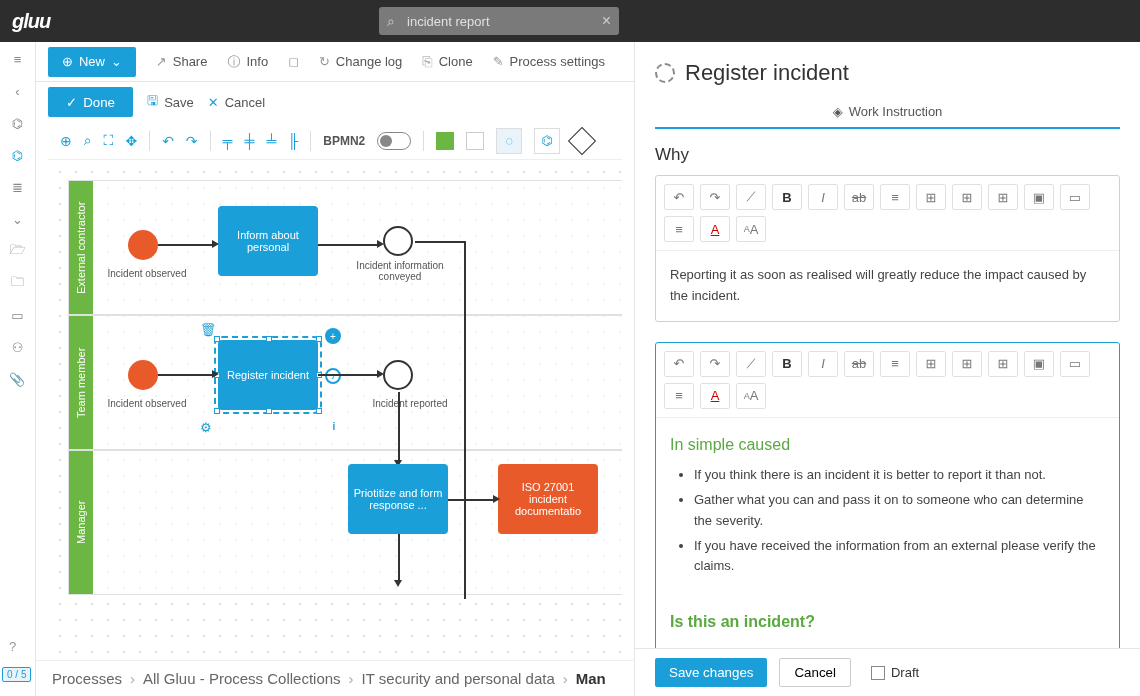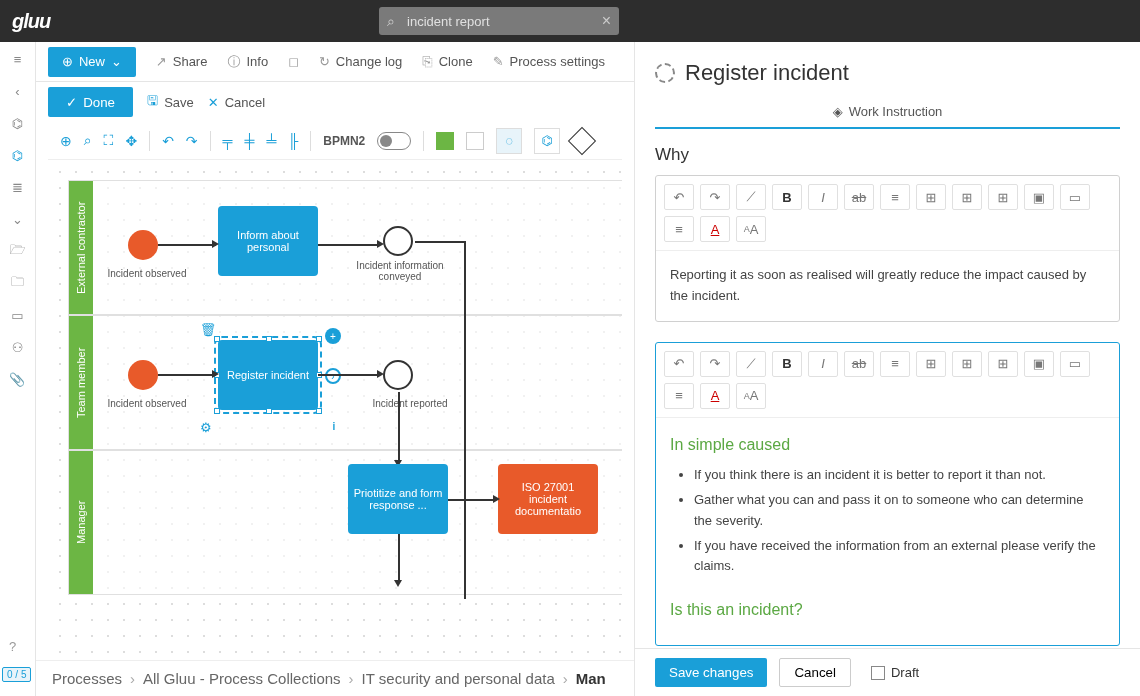--- a/index.html
+++ b/index.html
@@ -77,21 +77,21 @@
   .sp-tab { display: flex; justify-content: center; border-bottom: 2px solid #1a9fd8; padding: 6px 0 8px; color: #555; gap: 6px; margin: 0 20px; }
 
   .sp-body { flex: 1; overflow-y: auto; padding: 16px 20px 0; }
   .sp-body h3 { font-size: 17px; font-weight: 500; margin-bottom: 10px; }
   .ed-box { border: 1px solid #d0d0d0; border-radius: 3px; margin-bottom: 20px; }
   .ed-box.active { border-color: #1a9fd8; }
   .ed-tb { display: flex; flex-wrap: wrap; gap: 6px; padding: 8px; border-bottom: 1px solid #eee; }
   .ed-btn { width: 30px; height: 26px; border: 1px solid #e0e0e0; border-radius: 2px; display: flex; align-items: center; justify-content: center; color: #777; cursor: pointer; font-size: 13px; }
   .ed-content { padding: 14px; font-size: 13px; line-height: 1.6; color: #444; }
   .ed-content h4 { color: #5ba843; font-size: 16px; font-weight: 500; margin-bottom: 8px; }
-  .ed-content h4.q { margin-top: 20px; }
+  .ed-content h4.q { margin-top: 32px; font-weight: bold; }
   .ed-content ul { padding-left: 24px; margin-bottom: 6px; }
   .ed-content li { margin-bottom: 4px; }
 
   .sp-footer { height: 48px; border-top: 1px solid #e5e5e5; display: flex; align-items: center; gap: 12px; padding: 0 20px; }
   .btn-save { background: #1a9fd8; color: #fff; border: none; padding: 7px 14px; border-radius: 2px; cursor: pointer; }
   .btn-cancel2 { background: #fff; border: 1px solid #ccc; padding: 6px 14px; border-radius: 2px; cursor: pointer; }
   .chk { width: 14px; height: 14px; border: 1.5px solid #888; }
 </style>
 </head>
 <body>

